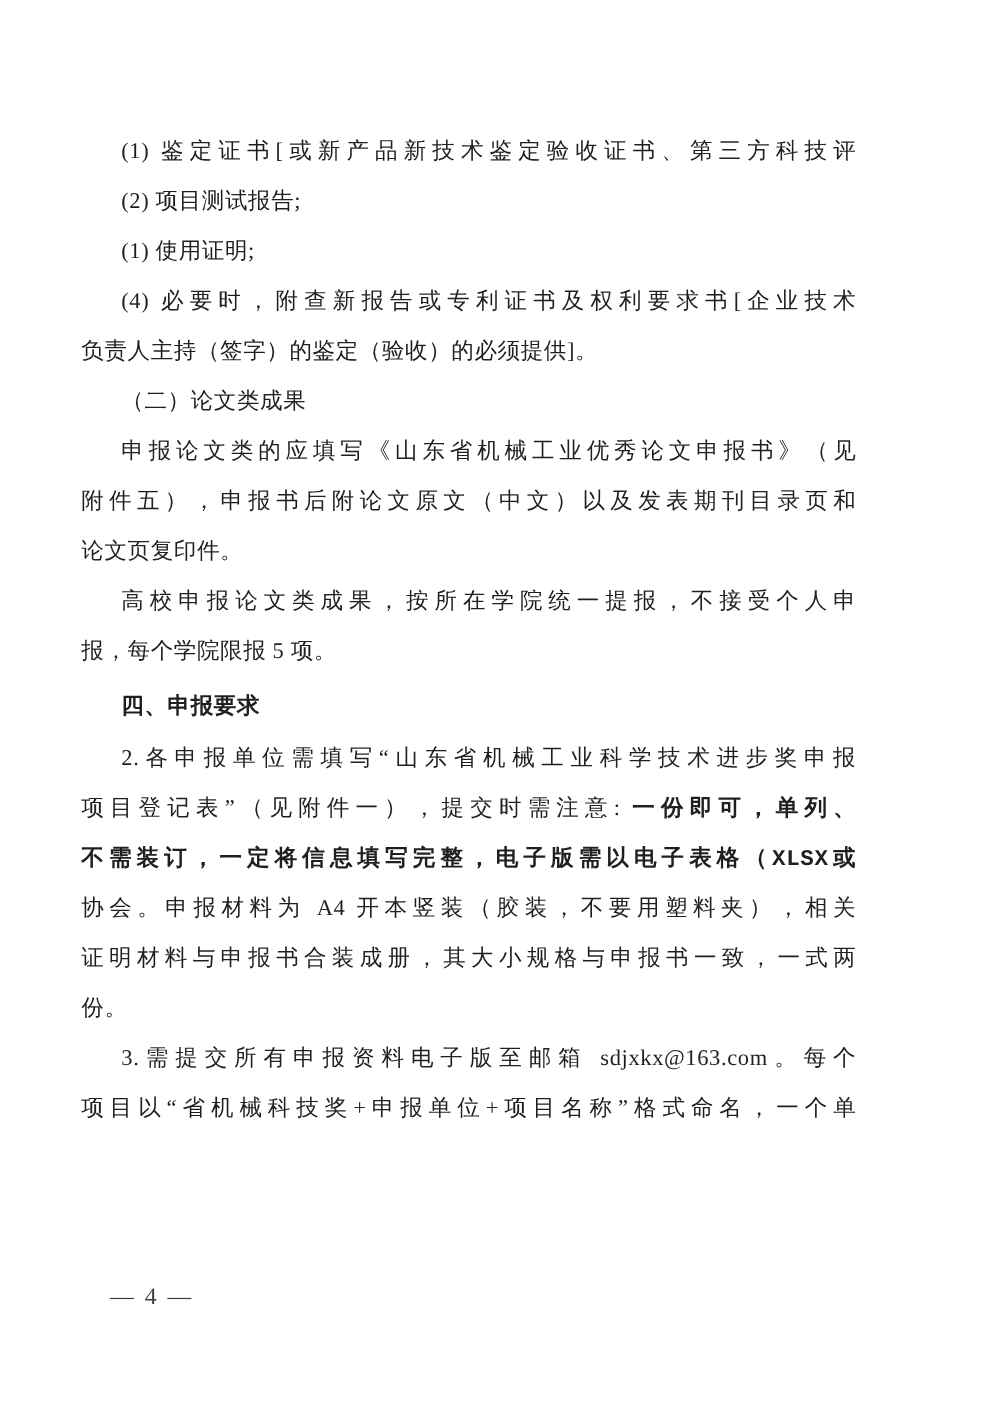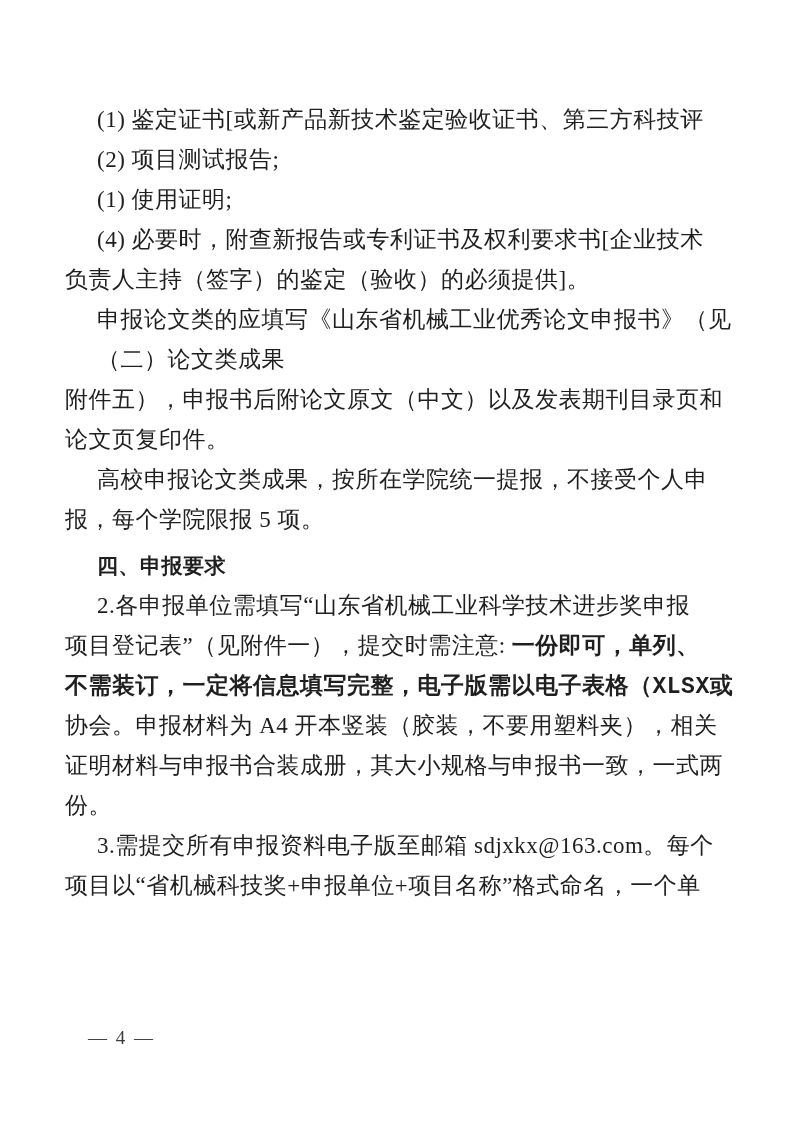--- a/index.html
+++ b/index.html
@@ -13,35 +13,35 @@
     overflow: hidden;
     font-family: "Liberation Serif", serif;
   }
   .doc-body {
     position: absolute;
     left: 65px;
     top: 100px;
     width: 620px;
   }
   .line {
-    font-size: 23px;
+    font-size: 18px;
     line-height: 40px;
     height: 40px;
     text-align: justify;
     text-justify: inter-character;
     white-space: nowrap;
     letter-spacing: 0.5px;
   }
   .line.justify { text-align-last: justify; }
   .line.left    { text-align-last: left; }
   .line.indent  { text-indent: 32px; }
   .line.heading {
-    font-family: Liberation Serif, serif;
+    font-family: Liberation Mono, monospace;
     font-weight: 700;
-    font-size: 21px;
+    font-size: 18px;
   }
   .line.space-before { margin-top: 6px; }
   .seg-bold {
     font-weight: 700;
     font-family: Liberation Mono, monospace;
   }
   .page-number {
     position: absolute;
     left: 88px;
     top: 1026px;
@@ -53,22 +53,22 @@
 </style>
 </head>
 <body style="background: rgb(255, 255, 255);">
 
 <div class="doc-body" style="color: rgb(31, 31, 31);">
     <div class="line justify indent"><span>(1) 鉴定证书[或新产品新技术鉴定验收证书、第三方科技评</span></div>
     <div class="line left indent"><span>(2) 项目测试报告;</span></div>
     <div class="line left indent"><span>(1) 使用证明;</span></div>
     <div class="line justify indent"><span>(4) 必要时，附查新报告或专利证书及权利要求书[企业技术</span></div>
     <div class="line left"><span>负责人主持（签字）的鉴定（验收）的必须提供]。</span></div>
+    <div class="line left indent"><span>（二）论文类成果</span></div>
     <div class="line justify indent"><span>申报论文类的应填写《山东省机械工业优秀论文申报书》（见</span></div>
-    <div class="line left indent"><span>（二）论文类成果</span></div>
     <div class="line justify"><span>附件五），申报书后附论文原文（中文）以及发表期刊目录页和</span></div>
     <div class="line left"><span>论文页复印件。</span></div>
     <div class="line justify indent"><span>高校申报论文类成果，按所在学院统一提报，不接受个人申</span></div>
     <div class="line left"><span>报，每个学院限报 5 项。</span></div>
     <div class="line left indent heading space-before"><span>四、申报要求</span></div>
     <div class="line justify indent"><span>2.各申报单位需填写“山东省机械工业科学技术进步奖申报</span></div>
     <div class="line justify"><span>项目登记表”（见附件一），提交时需注意: </span><span class="seg-bold">一份即可，单列、</span></div>
     <div class="line justify"><span class="seg-bold">不需装订，一定将信息填写完整，电子版需以电子表格（XLSX或</span></div>
     <div class="line justify"><span>协会。申报材料为 A4 开本竖装（胶装，不要用塑料夹），相关</span></div>
     <div class="line justify"><span>证明材料与申报书合装成册，其大小规格与申报书一致，一式两</span></div>

